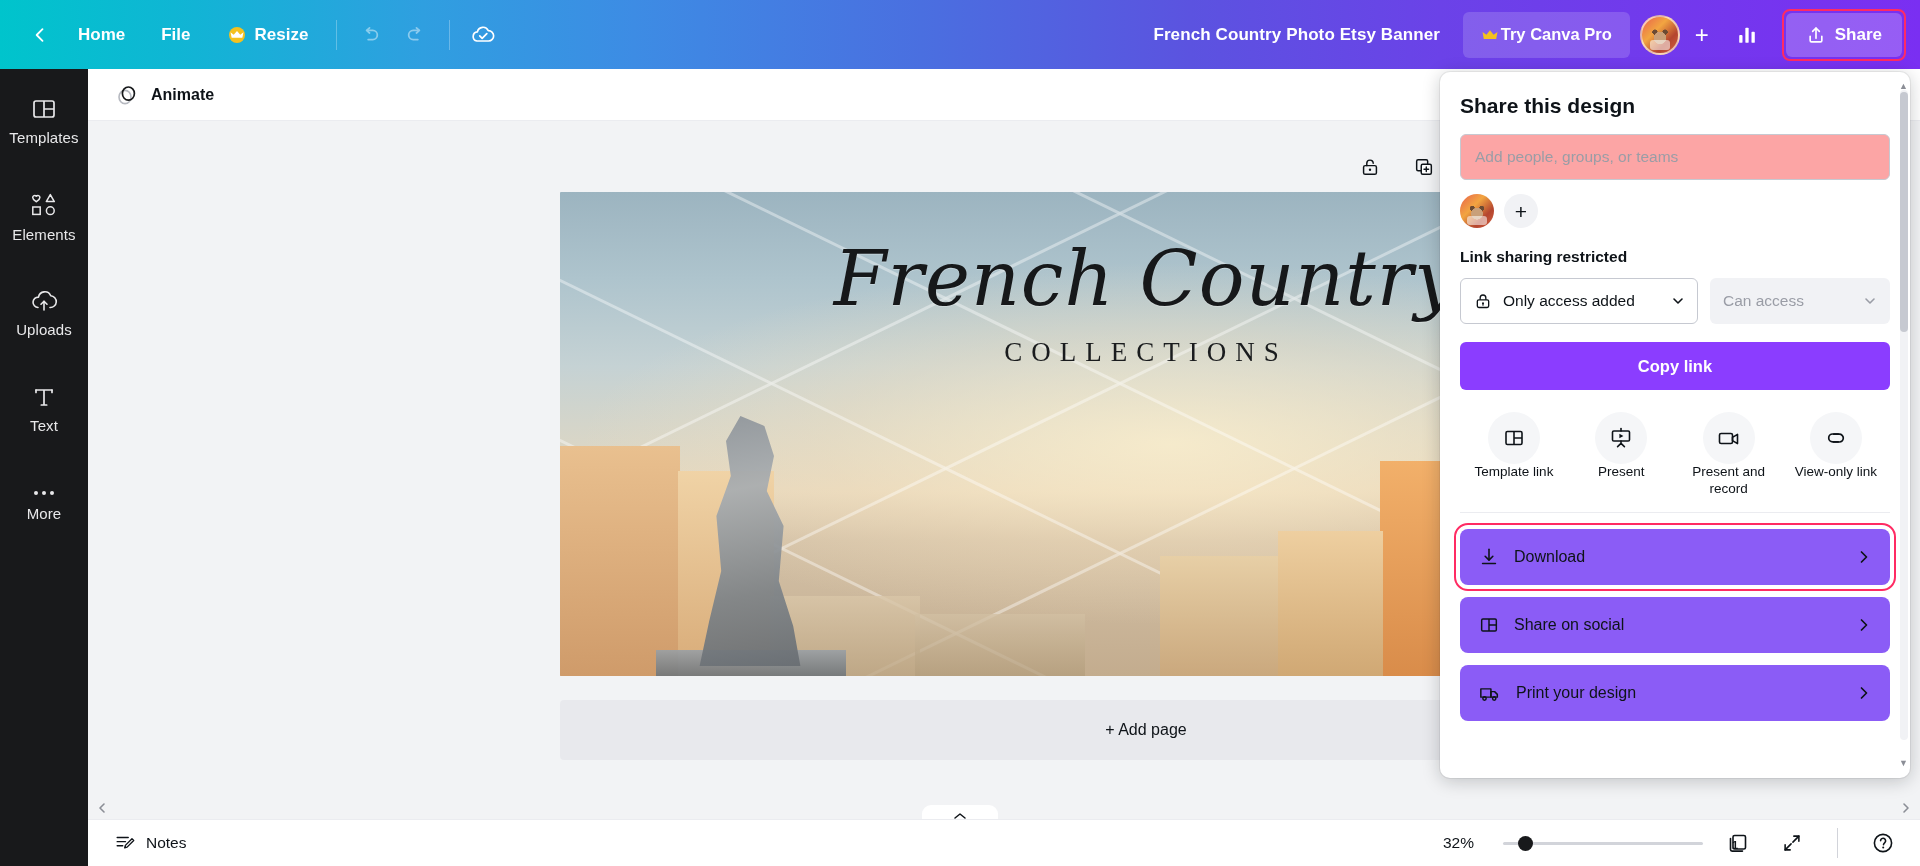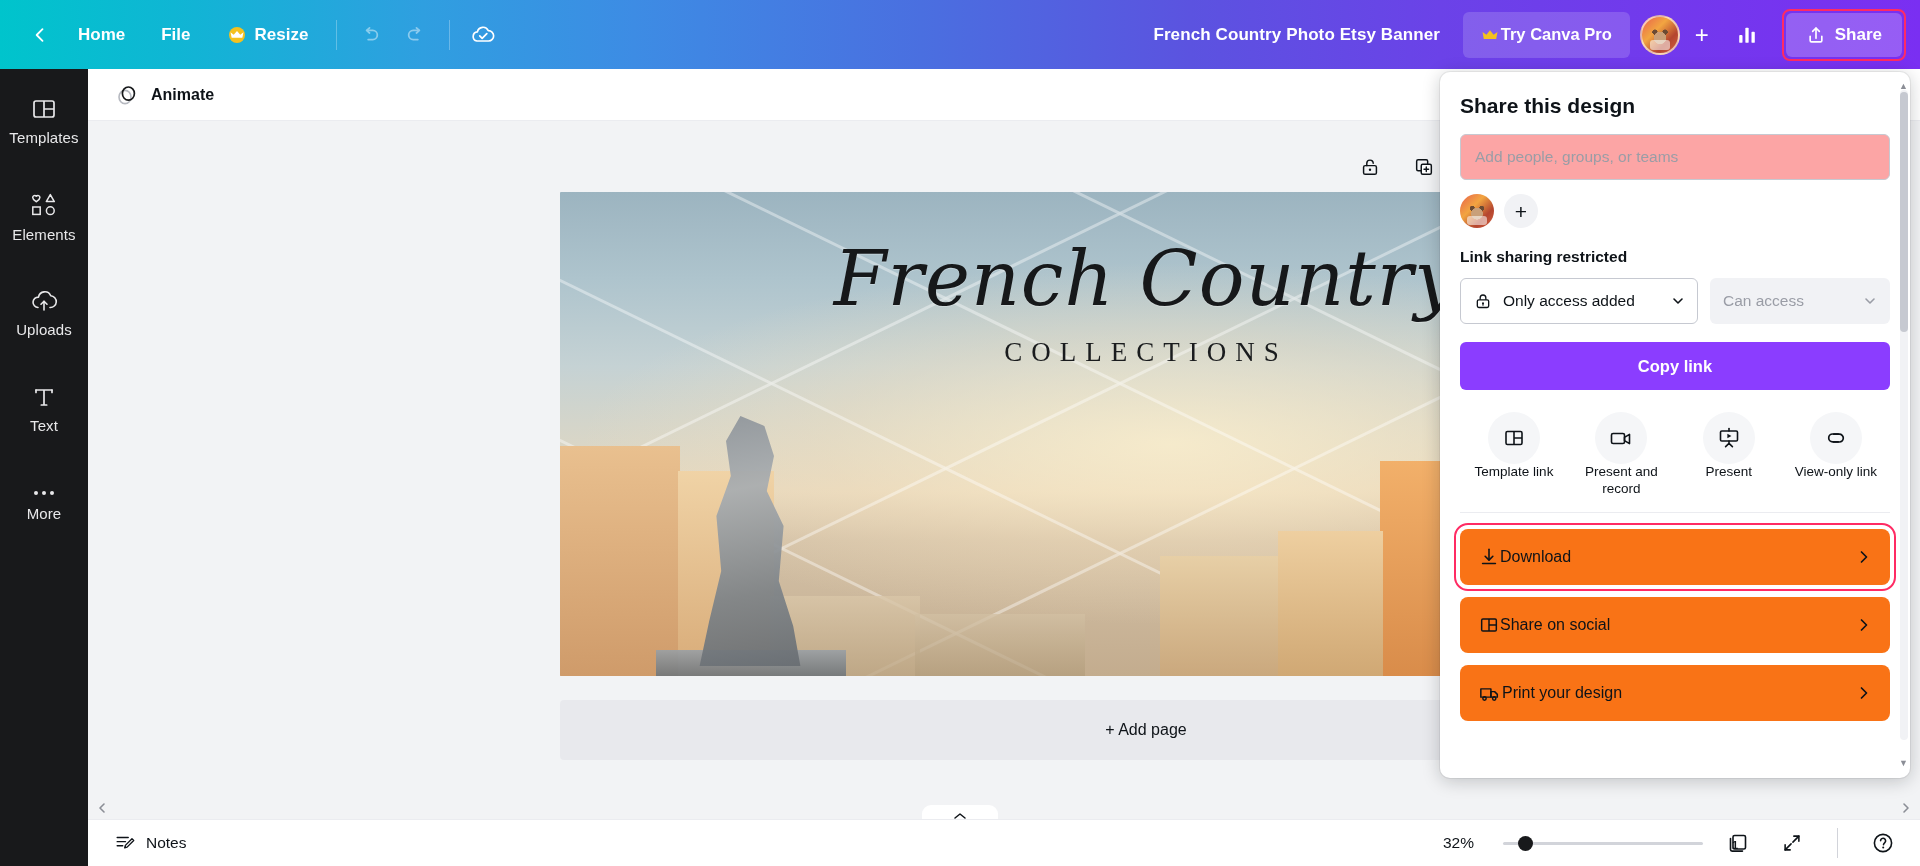--- a/index.html
+++ b/index.html
@@ -285,22 +285,22 @@
     cursor: pointer;
   }
   .quick-ic {
     width: 52px; height: 52px; border-radius: 50%; background: #f5f6f8;
     display: flex; align-items: center; justify-content: center;
   }
   .quick-lb {
     font-size: 13.5px; color: #0e1318; text-align: center; line-height: 1.25;
   }
   .menu-row {
-    display: flex; align-items: center; height: 56px;
-    padding: 0 18px; border-radius: 8px; background: #f97316;
+    display: flex; align-items: center; gap: 14px; height: 56px;
+    padding: 0 18px; border-radius: 8px; background: #8b5cf6;
     margin-bottom: 12px; cursor: pointer; font-size: 16px; color: #0e1318;
   }
   .menu-row .mr-label { flex: 1; }
   .menu-row.hl {
     outline: 2px solid #ff2b63; outline-offset: 4px;
   }
   .sp-scrollbar {
     position: absolute; right: 3px; top: 10px; width: 7px; height: 686px;
     display: flex; flex-direction: column; align-items: center;
     justify-content: space-between; z-index: 3;
@@ -613,41 +613,41 @@
           <div class="quick-ic">
             <svg width="24" height="24" viewBox="0 0 24 24" fill="none">
                 <rect x="4" y="5.5" width="16" height="13" rx="1.4" stroke="#0e1318" stroke-width="1.6"></rect>
                 <path d="M12 5.5v13M12 12h8" stroke="#0e1318" stroke-width="1.6"></path>
               </svg>
           </div>
           <div class="quick-lb">Template link</div>
         </div>
         <div class="quick">
           <div class="quick-ic">
-            <svg width="26" height="24" viewBox="0 0 26 24" fill="none">
-                <rect x="3.5" y="7.5" width="13" height="10" rx="1.6" stroke="#0e1318" stroke-width="1.6"></rect>
-                <path d="M16.5 11.4l5-3v9.2l-5-3z" stroke="#0e1318" stroke-width="1.6" stroke-linejoin="round"></path>
-              </svg>
-          </div>
-          <div class="quick-lb">Present and record</div>
-        </div>
-        <div class="quick">
-          <div class="quick-ic">
             <svg width="24" height="24" viewBox="0 0 24 24" fill="none">
                 <rect x="3.5" y="5" width="17" height="10" rx="1.3" stroke="#0e1318" stroke-width="1.6"></rect>
                 <path d="M12 2.6V5" stroke="#0e1318" stroke-width="1.6" stroke-linecap="round"></path>
                 <path d="M12 15v2.4M12 17.4l-3.4 3.2M12 17.4l3.4 3.2" stroke="#0e1318" stroke-width="1.6" stroke-linecap="round" stroke-linejoin="round"></path>
                 <path d="M10.4 7.8l4 2.2-4 2.2z" fill="#0e1318"></path>
               </svg>
           </div>
           <div class="quick-lb">Present</div>
         </div>
         <div class="quick">
           <div class="quick-ic">
             <svg width="26" height="24" viewBox="0 0 26 24" fill="none">
+                <rect x="3.5" y="7.5" width="13" height="10" rx="1.6" stroke="#0e1318" stroke-width="1.6"></rect>
+                <path d="M16.5 11.4l5-3v9.2l-5-3z" stroke="#0e1318" stroke-width="1.6" stroke-linejoin="round"></path>
+              </svg>
+          </div>
+          <div class="quick-lb">Present and record</div>
+        </div>
+        <div class="quick">
+          <div class="quick-ic">
+            <svg width="26" height="24" viewBox="0 0 26 24" fill="none">
                 <path d="M10.8 8.2h5.6a3.9 3.9 0 010 7.8h-5.6" stroke="#0e1318" stroke-width="1.7" stroke-linecap="round"></path>
                 <path d="M15.2 15.8H9.6a3.9 3.9 0 010-7.8h5.6" stroke="#0e1318" stroke-width="1.7" stroke-linecap="round"></path>
               </svg>
           </div>
           <div class="quick-lb">View-only link</div>
         </div>
       </div>
 
       <div class="menu-row hl">
         <svg width="22" height="22" viewBox="0 0 24 24" fill="none">

